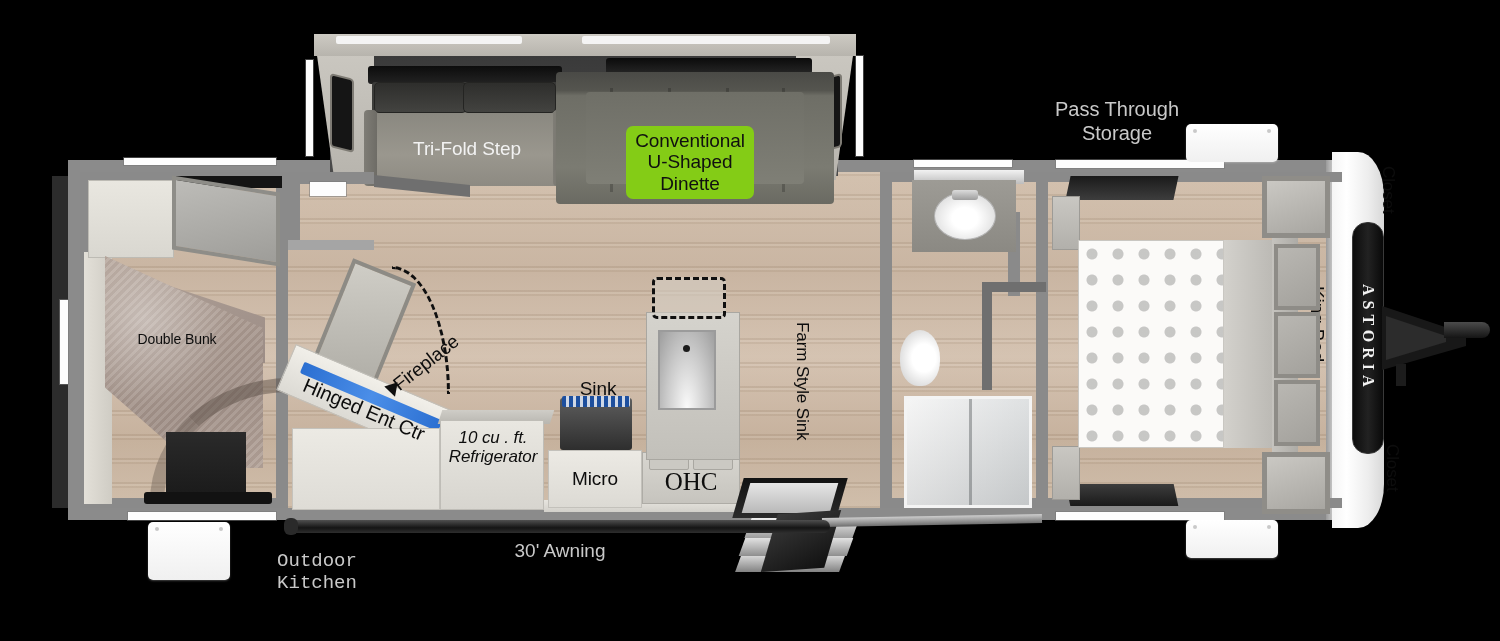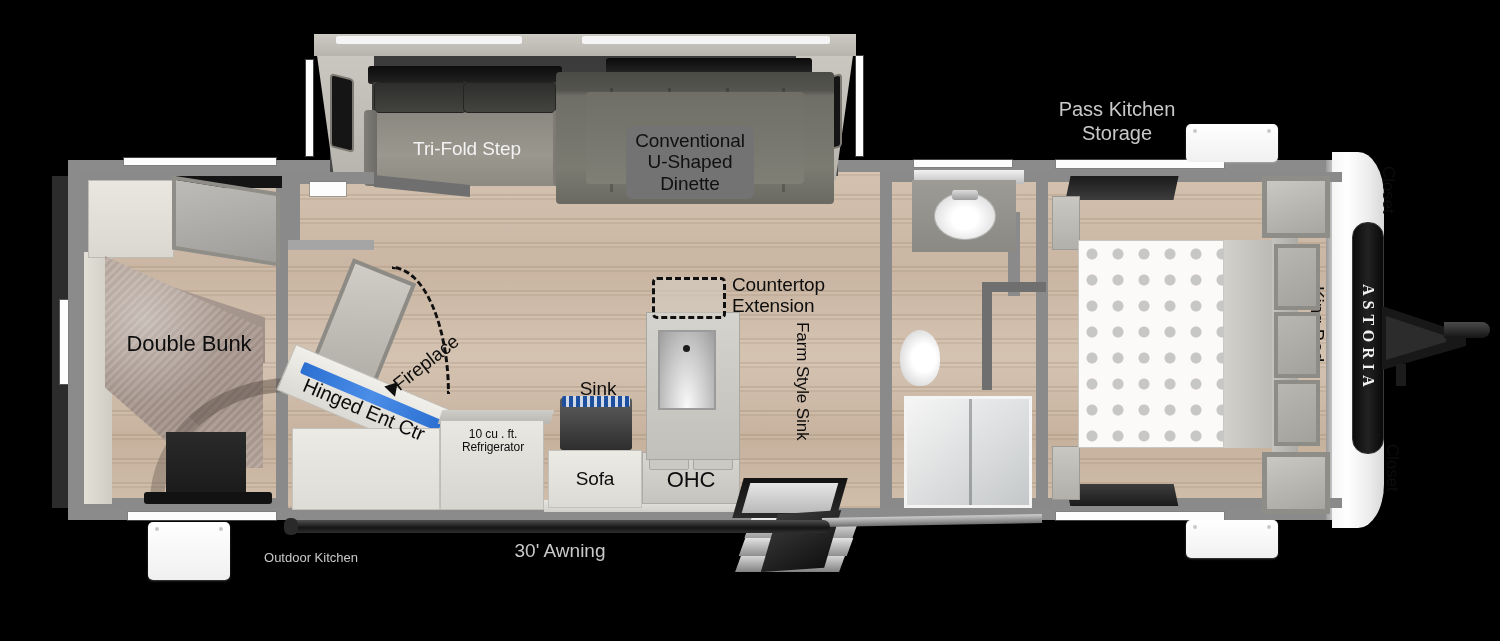--- a/index.html
+++ b/index.html
@@ -23,21 +23,21 @@
   .lbl-out {
     position: absolute;
     color: #c9c9c9;
     font-family: "Liberation Sans", sans-serif;
     text-align: center;
     line-height: 1.18;
     white-space: pre-line;
   }
   .lbl-white { color: #f2f2f2; }
   .chip {
-    background: #737373;
+    background: #84cc16;
     border-radius: 7px;
     padding: 4px 8px 5px;
     color: #101010;
   }
 
   
   #body-shell {
     position: absolute; left: 68px; top: 160px; width: 1288px; height: 360px;
     background: #8b8b8b;
   }
@@ -501,64 +501,62 @@
 
   <div id="bunk-sidepanel"></div>
   <div id="bunk-cab"></div>
   <div id="bunk-shelf"></div>
   <div id="bunk-ohc"></div>
   <div id="bunk-mattress-upper"></div>
   <div id="bunk-mattress"></div>
   <div id="bunk-arc"></div>
   <div id="bunk-tv"></div>
   <div id="bunk-tvbase"></div>
-  <div class="lbl" style="left:118px; top:332px; width:142px; font-size:22px;">Double Bunk</div>
+  <div class="lbl" style="left:106px; top:332px; width:142px; font-size:14px;">Double Bunk</div>
 
   <div class="wall" style="left:288px; top:172px; width:12px; height:72px;"></div>
   <div class="wall-lt" style="left:288px; top:240px; width:86px; height:10px;"></div>
   <div class="wall" style="left:288px; top:172px; width:86px; height:12px;"></div>
   <div class="wall-dk" style="left:374px; top:180px; width:96px; height:12px; transform:skewY(6deg);"></div>
   <div class="win" style="left:310px; top:182px; width:36px; height:14px;"></div>
 
   <div id="ent-door"></div>
   <div id="hinged-ent">
     <div id="hinged-fire"></div>
   </div>
   <div id="fire-arc"></div>
   <div id="fire-arrow"></div>
 
   <div id="wd-prep"></div>
   <div id="fridge-top"></div>
   <div id="fridge"></div>
 
-  <div class="lbl" style="left:438px; top:428px; width:110px; font-size:12px;">10 cu . ft.
+  <div class="lbl" style="left:438px; top:428px; width:110px; font-size:17px;font-style:italic;">10 cu . ft.
 Refrigerator</div>
   <div class="lbl" style="left:290px; top:366px; width:170px; font-size:20px; transform:rotate(23deg); transform-origin:left top;">Hinged Ent Ctr</div>
   <div class="lbl" style="left:378px; top:352px; width:96px; font-size:19px; transform:rotate(-38deg);">Fireplace</div>
 
   <div id="counter-run"></div>
   <div id="micro"></div>
   <div id="oven"></div>
   <div id="oven-burners"></div>
   <div id="ohc">
     <div class="ohc-door" style="left:6px;"></div>
     <div class="ohc-door" style="right:6px;"></div>
   </div>
   <div id="sink-cab"></div>
   <div id="sink-basin"></div>
   <div id="sink-drain"></div>
   <div id="counter-ext"></div>
 
   <div class="lbl" style="left:556px; top:378px; width:84px; font-size:19px;">Sink</div>
-  <div class="lbl" style="left:552px; top:468px; width:86px; font-size:19px;">Sofa</div>
-  <div class="lbl" style="left:652px; top:468px; width:78px; font-size:22px;">OHC</div>
+  <div class="lbl" style="left:552px; top:468px; width:86px; font-size:19px;">Micro</div>
+  <div class="lbl" style="left:652px; top:468px; width:78px; font-size:25px;font-family:Liberation Serif, serif;">OHC</div>
   <div class="lbl" style="left:682px; top:322px; width:130px; font-size:17px;
        writing-mode:vertical-rl; text-align:left;">Farm Style Sink</div>
-  <div class="lbl" style="left:732px; top:274px; width:126px; font-size:19px; text-align:left;">Countertop
-Extension</div>
 
   <div id="entry-door">
     <div id="entry-door-in"></div>
   </div>
   <div id="step-c"></div>
   <div id="step-b"></div>
   <div id="step-a"></div>
   <div id="step-dark"></div>
 
   <div class="wall" style="left:880px;  top:172px; width:12px; height:336px;"></div>
@@ -606,18 +604,18 @@
        writing-mode:vertical-rl; text-align:left;">Closet</div>
 
   <div class="hatch" style="left:148px;  top:522px; width:82px;  height:58px;"></div>
   <div class="hatch" style="left:1186px; top:124px; width:92px;  height:38px;"></div>
   <div class="hatch" style="left:1186px; top:520px; width:92px;  height:38px;"></div>
 
   <div id="awning-arm"></div>
   <div id="awning-bar"></div>
   <div id="awning-cap-l"></div>
 
-  <div class="lbl-out" style="left:1032px; top:98px; width:170px; font-size:20px;">Pass Kitchen
+  <div class="lbl-out" style="left:1032px; top:98px; width:170px; font-size:20px;">Pass Through
 Storage</div>
-  <div class="lbl-out" style="left:226px; top:550px; width:170px; font-size:13px;">Outdoor Kitchen</div>
+  <div class="lbl-out" style="left:232px; top:550px; width:170px; font-size:19px;font-family:Liberation Mono, monospace;">Outdoor Kitchen</div>
   <div class="lbl-out" style="left:494px; top:540px; width:132px; font-size:19px;">30' Awning</div>
 
 </div>
 
 </body></html>

